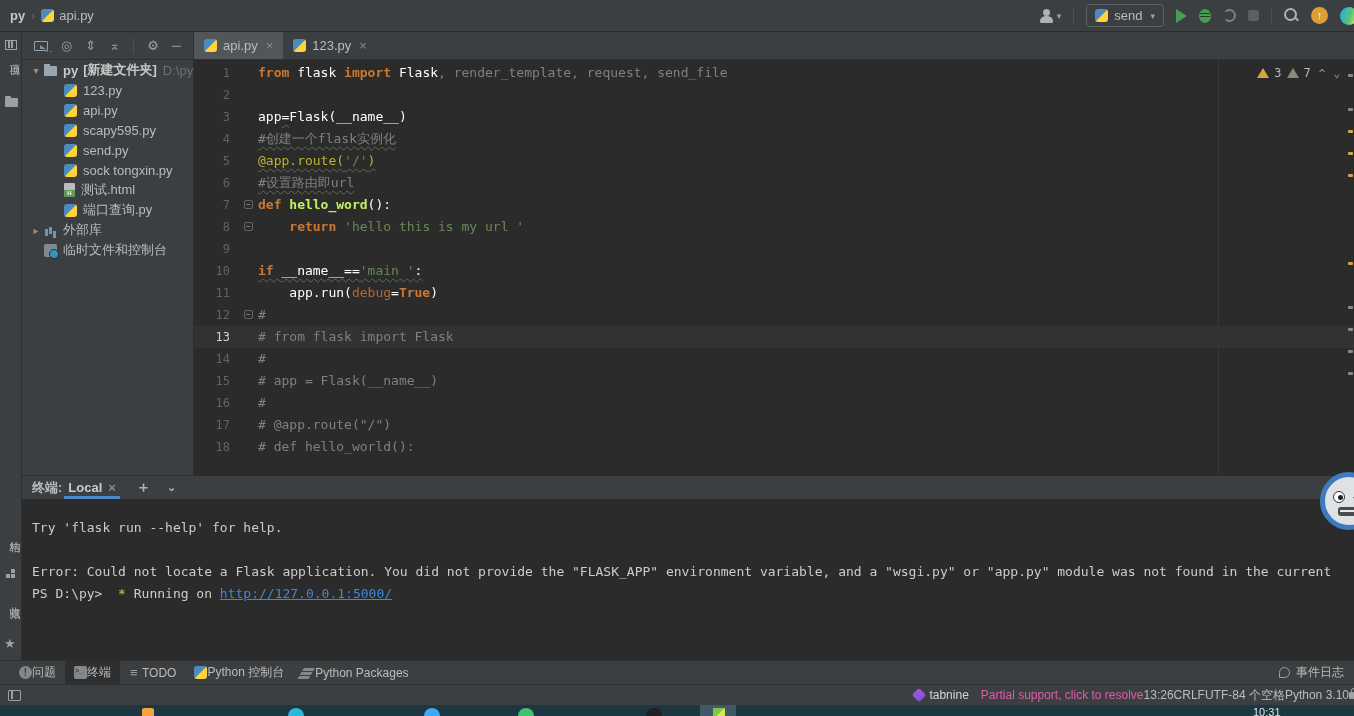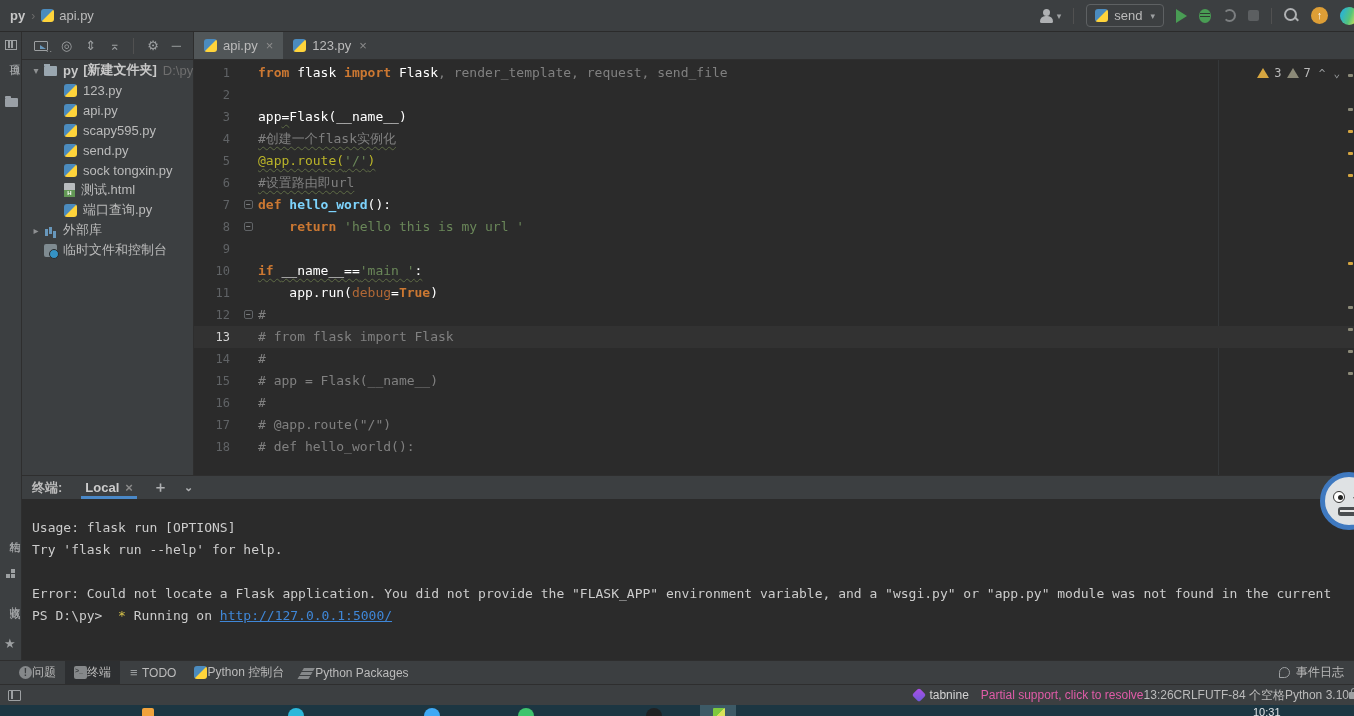--- a/index.html
+++ b/index.html
@@ -86,36 +86,36 @@
   .lfold { width:28px; flex:none; position:relative; }
   .foldbox { position:absolute; left:14px; top:6px; width:9px; height:9px; border:1px solid #606366; border-radius:2px;
              color:#9da0a2; font-size:8px; line-height:7px; text-align:center; background:#2b2b2b; }
   .cline.hl { background:#323232; }
   .cline.hl .lnum { color:#d4d4d4; }
   .k { color:#cc7832; font-weight:bold; }
   .d { color:#ffffff; }
   .c { color:#808080; }
   .s { color:#6a8759; }
   .dec { color:#bbb529; }
-  .fn { color:#7dd3fc; font-weight:bold; }
+  .fn { color:#bef264; font-weight:bold; }
   .pm { color:#b06836; }
   .wavy { text-decoration:underline; text-decoration-style:wavy; text-decoration-color:#5e6b45; text-decoration-thickness:1px; text-underline-offset:3px; }
   .marginline { position:absolute; left:1024px; top:0; width:1px; height:100%; background:#35383a; }
   .insp { position:absolute; right:14px; top:6px; display:flex; align-items:center; gap:5px; font-size:12px; color:#bbbbbb; }
   .tri { width:0; height:0; border-left:6px solid transparent; border-right:6px solid transparent; }
   .tri.warn { border-bottom:10px solid #d6a640; }
   .tri.weak { border-bottom:10px solid #8c8a78; }
   .insp .chv { color:#9da0a2; font-size:11px; margin-left:3px; }
   .stripecol { position:absolute; right:0; top:0; width:8px; height:100%; }
   .smark { position:absolute; right:1px; width:5px; height:3px; border-radius:1px; }
 
   
   .termhead { position:absolute; left:22px; top:475px; width:1332px; height:24px; background:#3c3f41; border-top:1px solid #2e2e2e;
               display:flex; align-items:center; font-size:13px; color:#bbbbbb; padding-left:10px;font-weight:bold; }
-  .termtab { position:relative; display:flex; align-items:center; gap:6px; margin-left:19px; padding:0 4px; height:100%; color:#cccccc;justify-content:space-between; }
+  .termtab { position:relative; display:flex; align-items:center; gap:6px; margin-left:2px; padding:0 4px; height:100%; color:#cccccc;justify-content:space-between; }
   .termtab .ul { position:absolute; left:0; bottom:0; height:3px; width:100%; background:#4a88c7; }
   .thplus { color:#afb1b3; font-size:15px; margin-left:16px; }
   .thchev { color:#afb1b3; font-size:11px; margin-left:16px; }
   .termbody { position:absolute; left:22px; top:511px; width:1332px; height:149px; background:#2b2b2b; overflow:hidden;
               font-family:"DejaVu Sans Mono", monospace; font-size:13px; color:#cccccc; padding:6px 0 0 10px; }
   .tline { height:22px; line-height:22px; white-space:pre; }
   .t { color:#cccccc; }
   .y { color:#d8c44b; }
   .lk { color:#3f87d8; text-decoration:underline; }
 
@@ -340,21 +340,20 @@
     <span class="termtab">
       <span>Local</span>
       <span style="color:#8c8c8c;">×</span>
       <span class="ul"></span>
     </span>
     <span class="thplus">＋</span>
     <span class="thchev">⌄</span>
   </div>
 
   <div class="termbody" id="term">
-      <div class="tline"><span class="t">Usage: flask run [OPTIONS]</span></div>
       <div class="tline"><span class="t">Try 'flask run --help' for help.</span></div>
       <div class="tline"></div>
       <div class="tline"><span class="t">Error: Could not locate a Flask application. You did not provide the "FLASK_APP" environment variable, and a "wsgi.py" or "app.py" module was not found in the current</span></div>
       <div class="tline"><span class="t">PS D:\py&gt;  </span><span class="y">* </span><span class="t">Running on </span><span class="lk">http://127.0.0.1:5000/</span></div>
     </div>
 
   <div class="twbar" id="twbar">
       <div class="twitem">
         <span class="tw-ic problems"></span>
         <span>问题</span>

